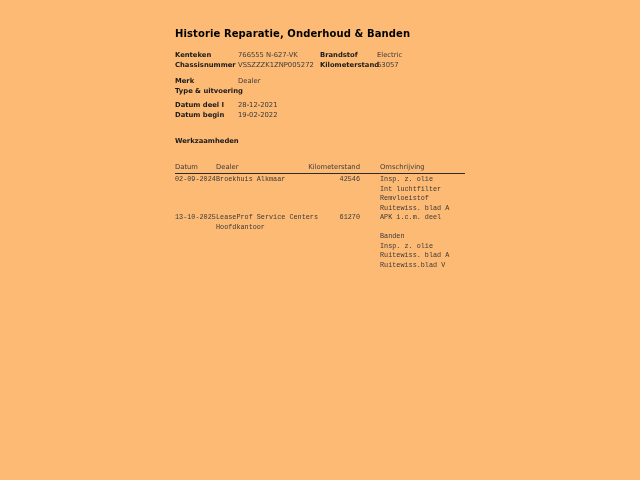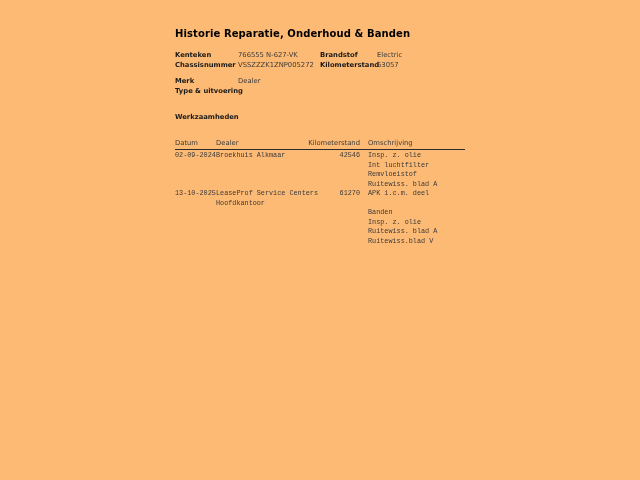--- a/index.html
+++ b/index.html
@@ -46,21 +46,21 @@
     display: grid;
     grid-template-columns: 41px 62px 82px 104px;
     white-space: nowrap;
     align-items: start;
   }
   .tbl-header {
     border-bottom: 1px solid #2b2b2b;
     padding-bottom: 1px;
   }
   .cell-km { text-align: right; }
-  .cell-oms { padding-left: 8px; }
+  .cell-oms { padding-left: 20px; }
   .tbl-body { padding-top: 1px; font-family: Liberation Mono, monospace; }
   .desc-line, .dealer-line { min-height: 9.5px; }
 </style>
 </head>
 <body>
 
 <div class="canvas">
   <div class="content">
 
     <h1 class="doc-title">Historie Reparatie, Onderhoud &amp; Banden</h1>
@@ -77,20 +77,27 @@
       <div>63057</div>
     </div>
 
     <div class="info-grid gap-7">
       <div class="lbl">Merk</div>
       <div class="span-rest">Dealer</div>
 
       <div class="lbl">Type &amp; uitvoering</div>
     </div>
 
+    <div class="info-grid gap-5">
+      <div class="lbl">Datum deel I</div>
+      <div class="span-rest">28-12-2021</div>
+
+      <div class="lbl">Datum begin</div>
+      <div class="span-rest">19-02-2022</div>
+    </div>
 
     <div class="section-title">Werkzaamheden</div>
 
     <div class="work-table">
 
       <div class="tbl-row tbl-header">
         <div>Datum</div>
         <div>Dealer</div>
         <div class="cell-km">Kilometerstand</div>
         <div class="cell-oms">Omschrijving</div>

